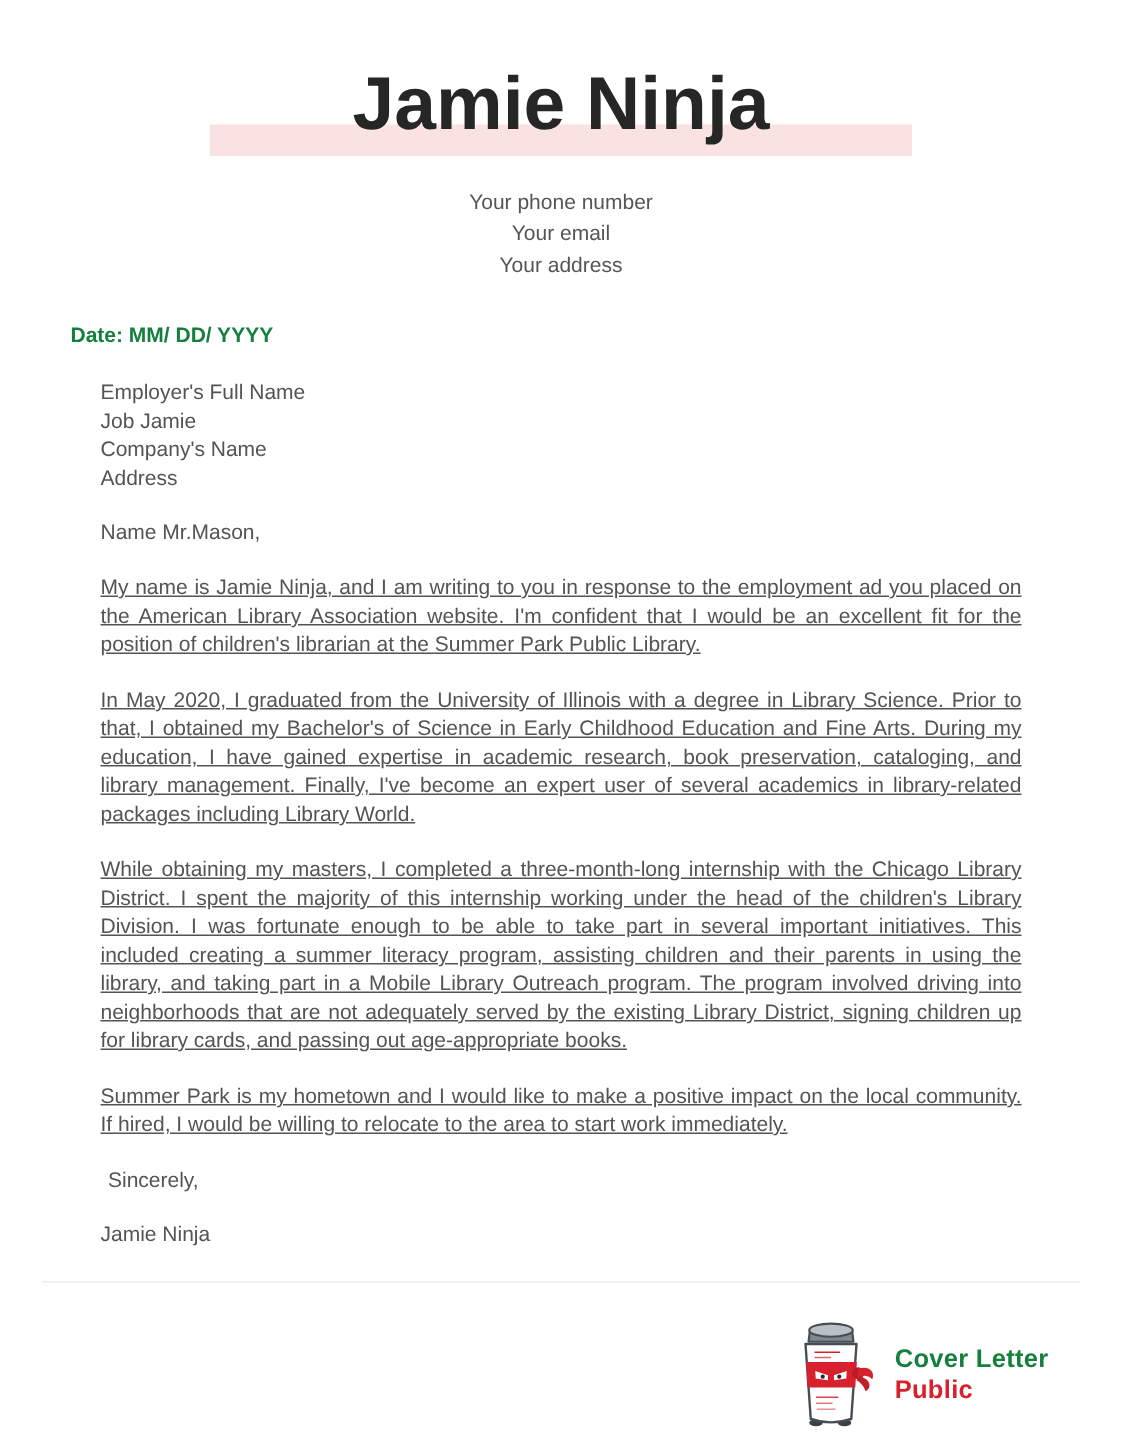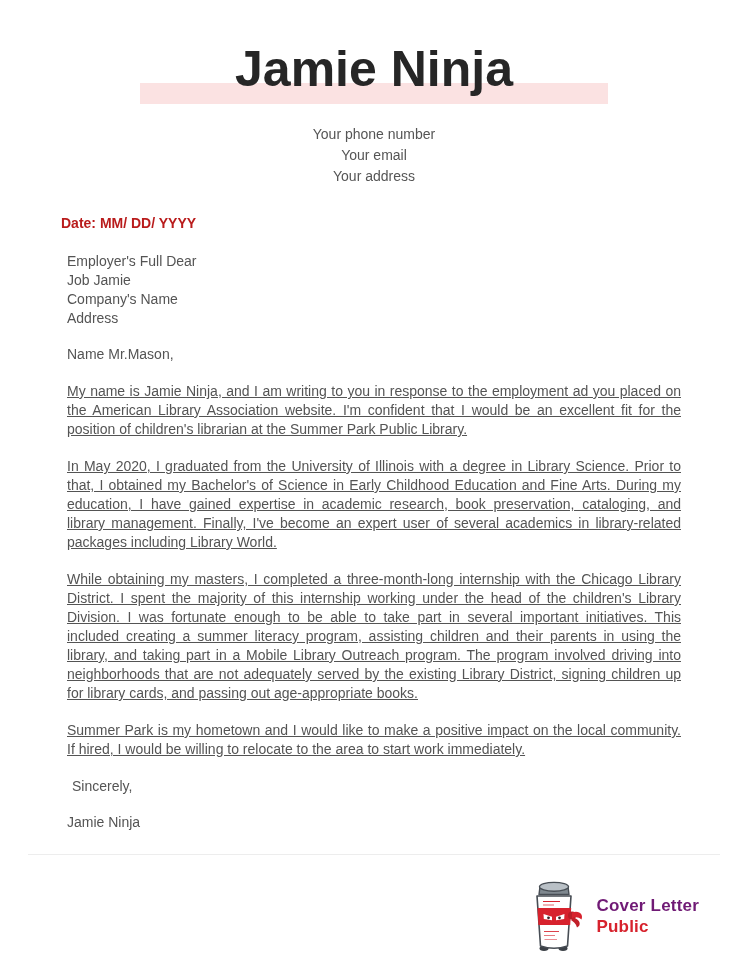--- a/index.html
+++ b/index.html
@@ -34,25 +34,25 @@
     z-index: 1;
   }
   .contact {
     margin-top: 28px;
     text-align: center;
     font-size: 14px;
     line-height: 21px;
     color: #555555;
   }
   .date-line {
-    margin: 27px 45px 0;
+    margin: 27px 31px 0;
     font-size: 14px;
     line-height: 19px;
     font-weight: 700;
-    color: #b91c1c;
+    color: #15803d;
   }
   .recipient {
     margin: 19px 51px 0;
     font-size: 14px;
     line-height: 19px;
   }
   .salutation { margin: 17px 51px 0; font-size: 14px; line-height: 19px; }
   .para {
     margin: 18px 51px 0;
     font-size: 14px;
@@ -74,21 +74,21 @@
     top: 880px;
     right: 33px;
     display: flex;
     align-items: center;
     gap: 12px;
   }
   .logo-text { display: flex; flex-direction: column; justify-content: center; }
   .logo-line1 {
     font-size: 17px;
     font-weight: 700;
-    color: #701a75;
+    color: #15803d;
     line-height: 21px;
     letter-spacing: 0.2px;
   }
   .logo-line2 {
     font-size: 17px;
     font-weight: 700;
     color: #d7222d;
     line-height: 21px;
     letter-spacing: 0.2px;
   }
@@ -103,21 +103,21 @@
 
   <div class="contact">
     <div>Your phone number</div>
     <div>Your email</div>
     <div>Your address</div>
   </div>
 
   <div class="date-line">Date: MM/ DD/ YYYY</div>
 
   <div class="recipient">
-    <div>Employer's Full Dear</div>
+    <div>Employer's Full Name</div>
     <div>Job Jamie</div>
     <div>Company's Name</div>
     <div>Address</div>
   </div>
 
   <p class="salutation">Name Mr.Mason,</p>
 
   <p class="para">My name is Jamie Ninja, and I am writing to you in response to the employment ad you placed on the American Library Association website. I'm confident that I would be an excellent fit for the position of children's librarian at the Summer Park Public Library.</p>
   <p class="para">In May 2020, I graduated from the University of Illinois with a degree in Library Science. Prior to that, I obtained my Bachelor's of Science in Early Childhood Education and Fine Arts. During my education, I have gained expertise in academic research, book preservation, cataloging, and library management. Finally, I've become an expert user of several academics in library-related packages including Library World.</p>
   <p class="para">While obtaining my masters, I completed a three-month-long internship with the Chicago Library District. I spent the majority of this internship working under the head of the children's Library Division. I was fortunate enough to be able to take part in several important initiatives. This included creating a summer literacy program, assisting children and their parents in using the library, and taking part in a Mobile Library Outreach program. The program involved driving into neighborhoods that are not adequately served by the existing Library District, signing children up for library cards, and passing out age-appropriate books.</p>

